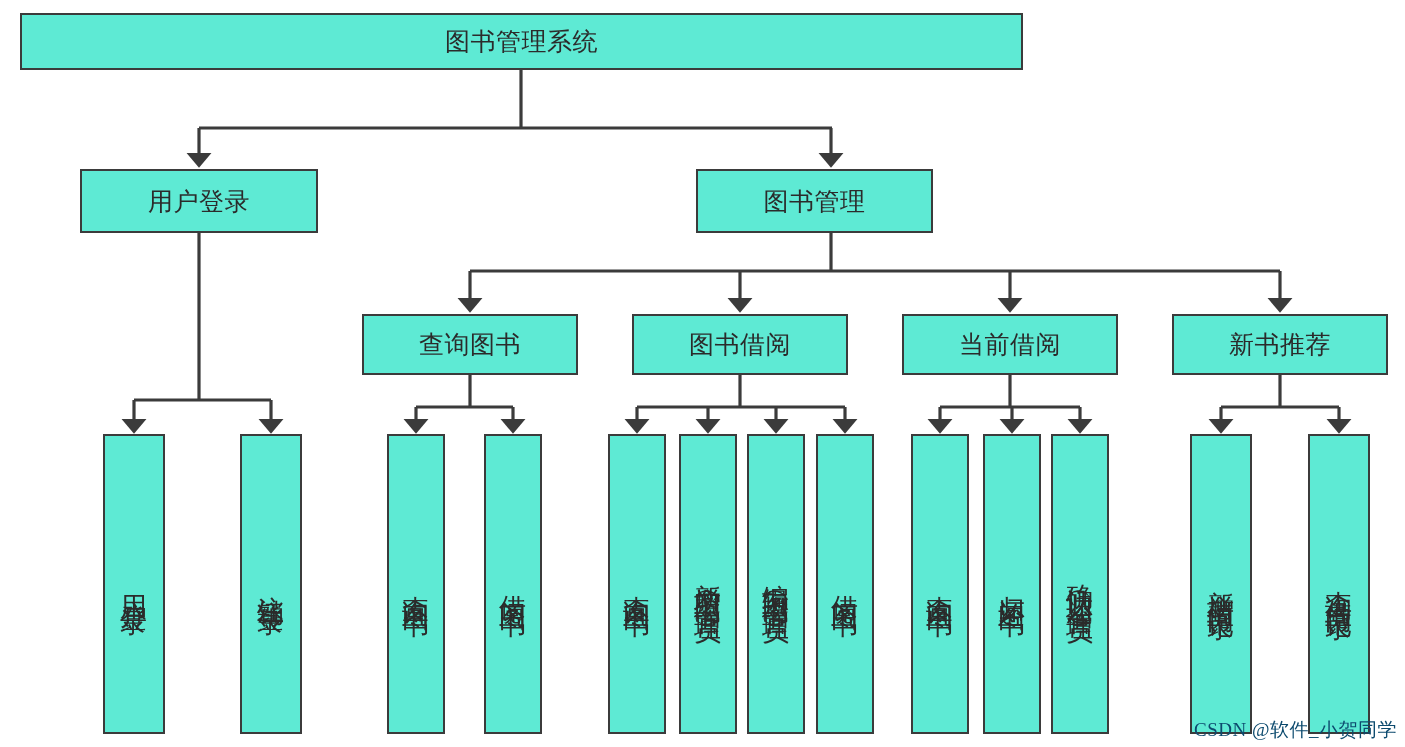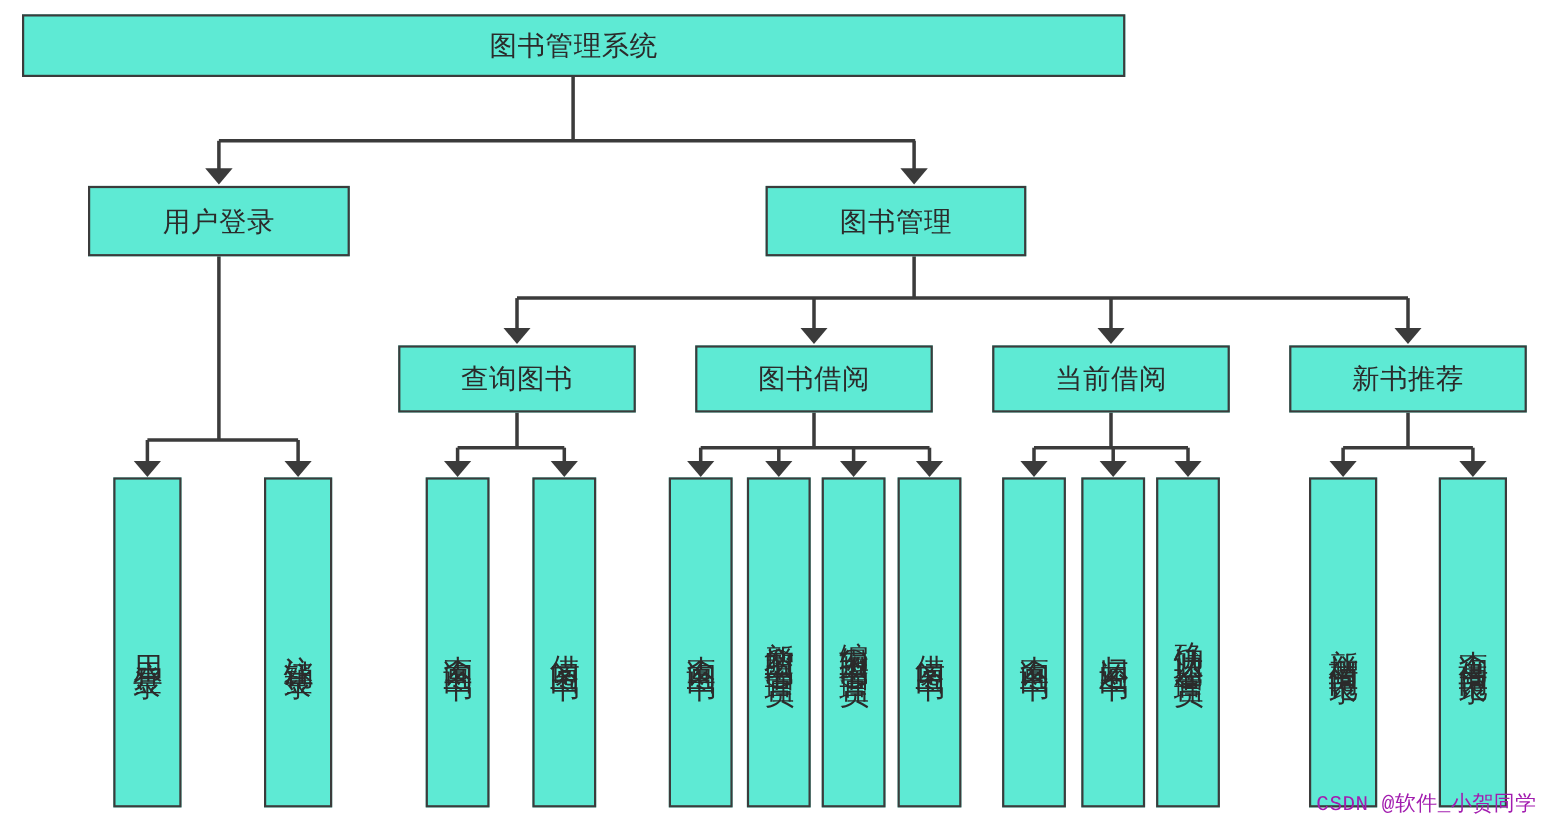--- a/index.html
+++ b/index.html
@@ -57,22 +57,22 @@
     text-orientation: upright;
     font-size: 27px;
     letter-spacing: 5px;
     line-height: 1;
   }
   .watermark {
     position: absolute;
     right: 8px;
     bottom: 4px;
     font-size: 19px;
-    color: #a21caf;
-    font-family: Liberation Mono, monospace;
+    color: #0c4a6e;
+    font-family: Liberation Serif, serif;
     letter-spacing: 0.5px;
     white-space: nowrap;
     pointer-events: none;
   }
 </style>
 </head>
 <body>
 
 <div id="diagram-root">
 

